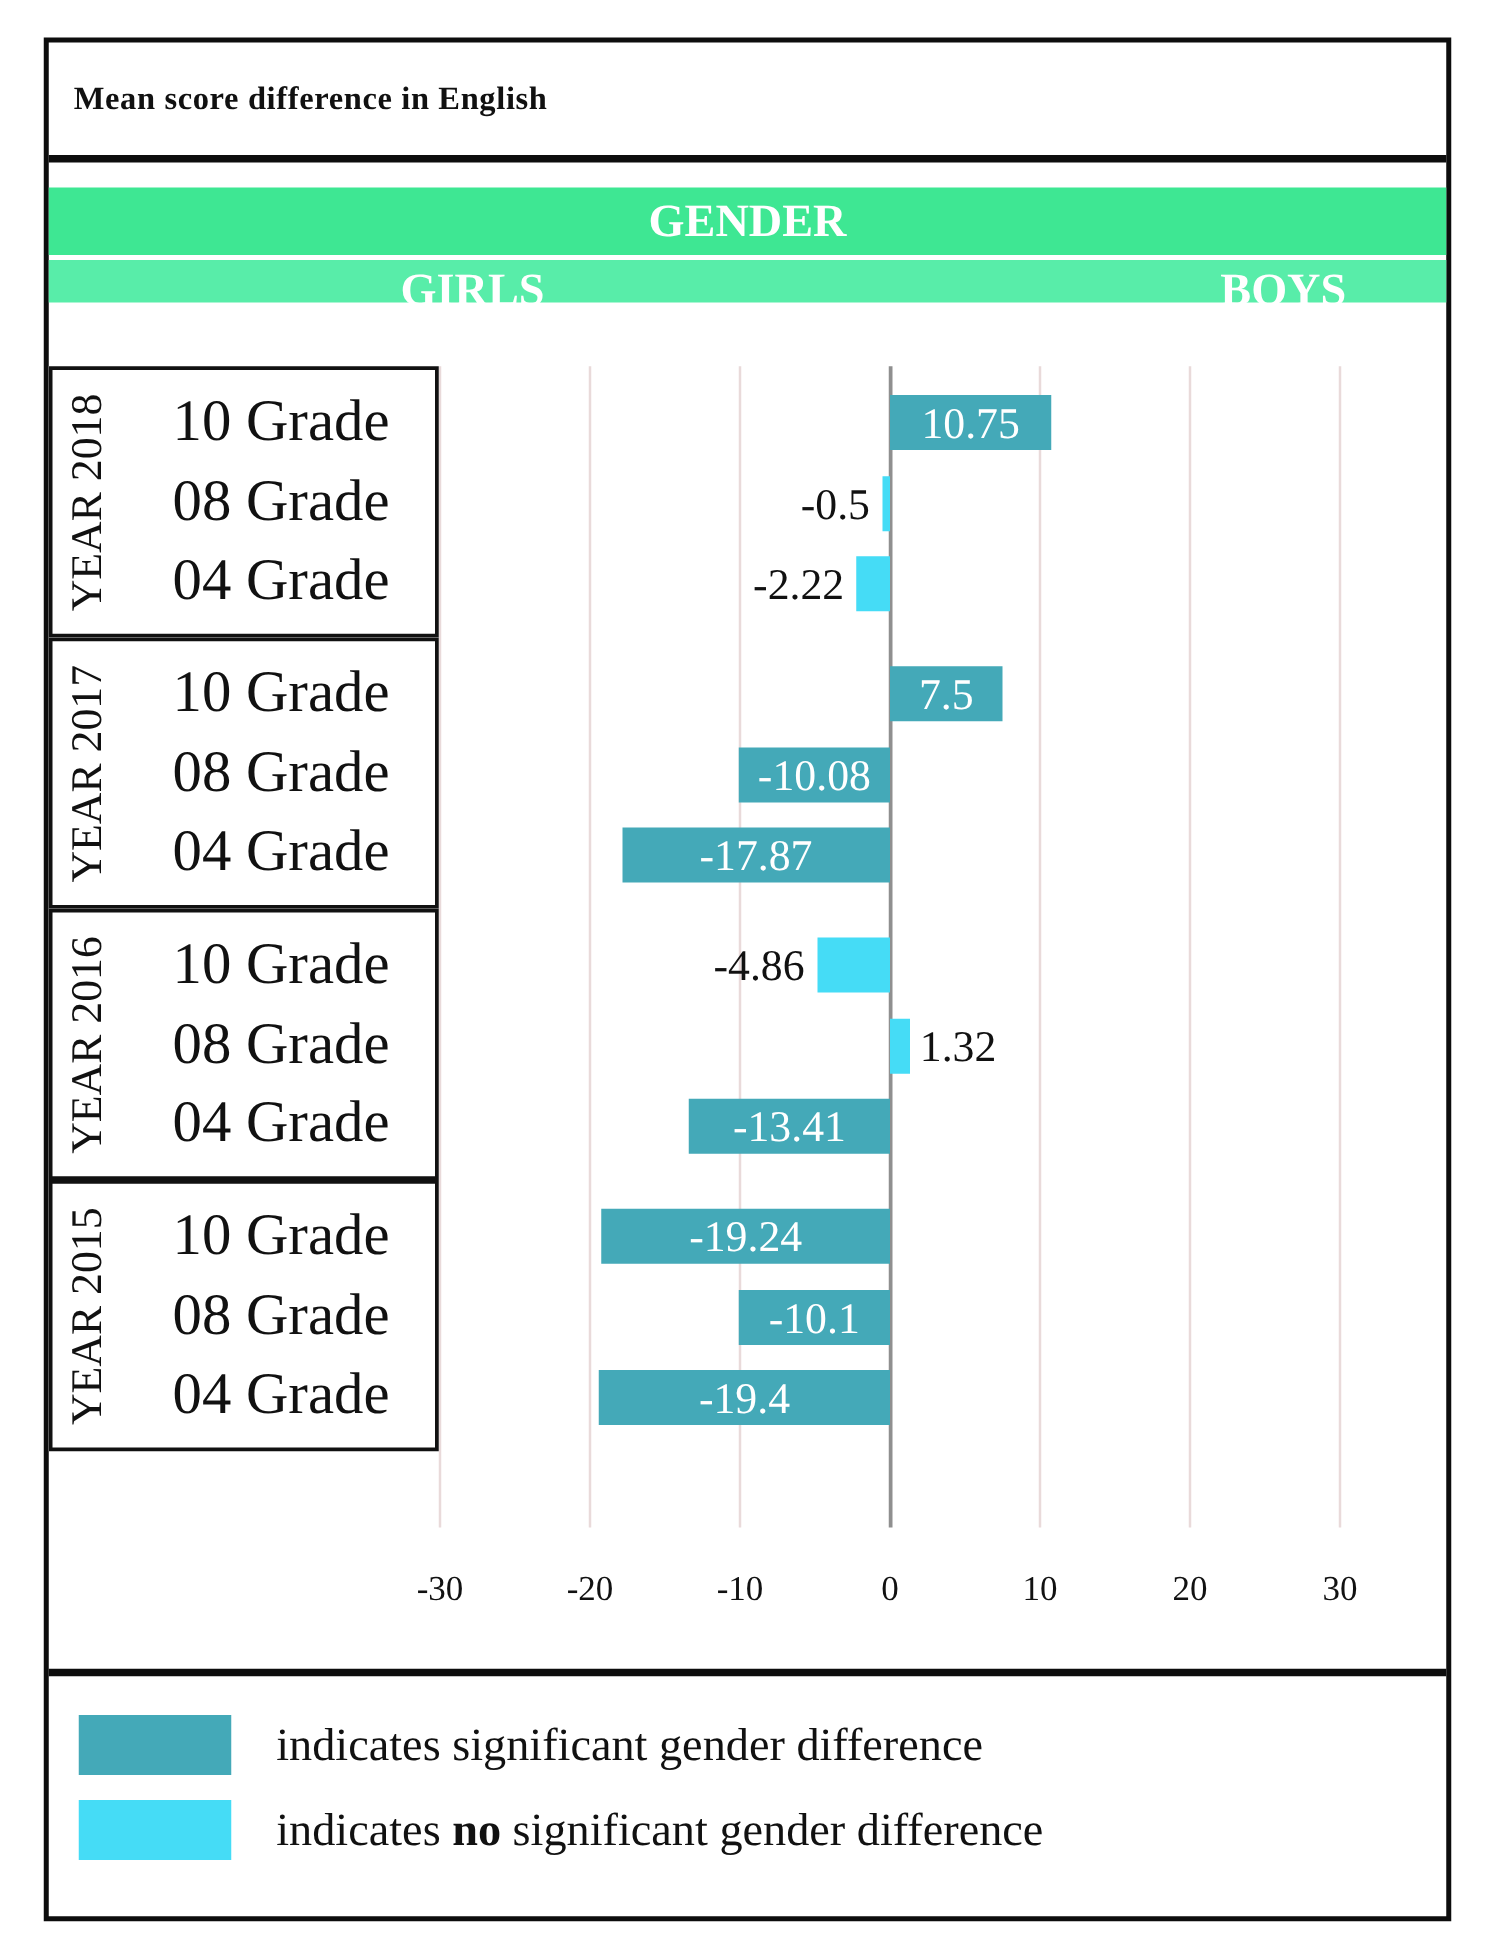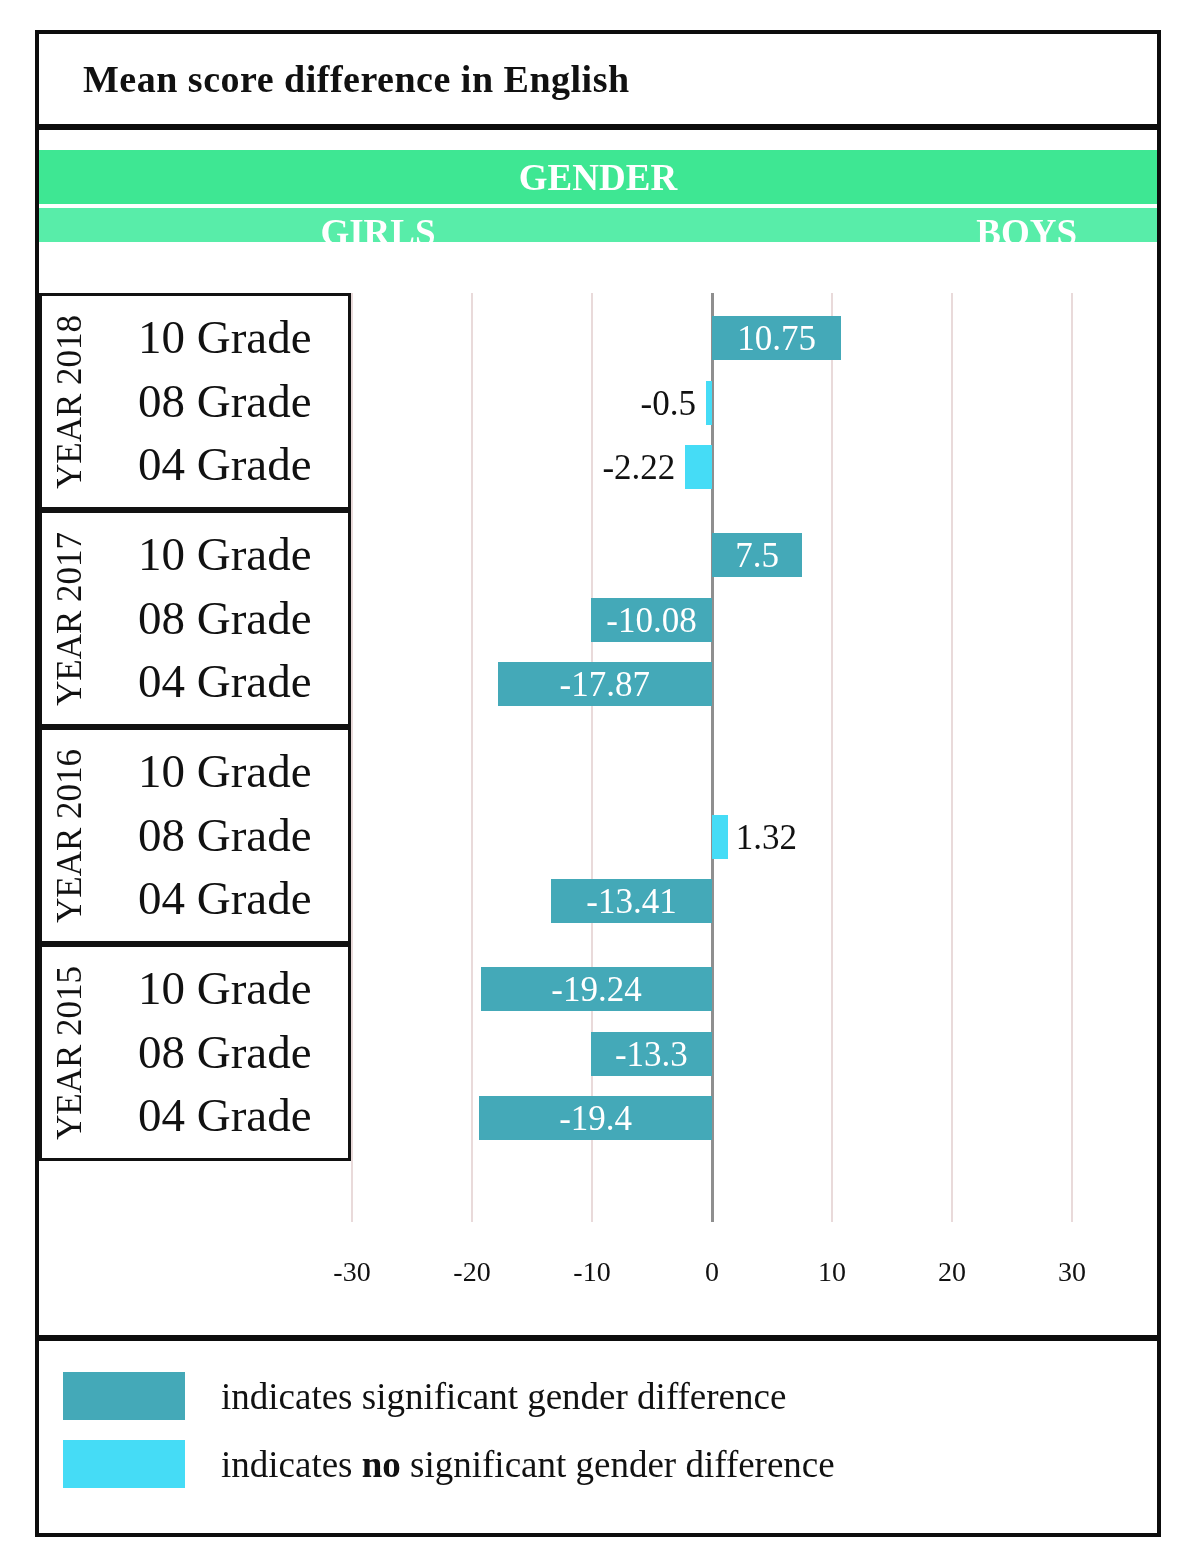--- a/index.html
+++ b/index.html
@@ -1,21 +1,21 @@
 <!DOCTYPE html>
 <html><head>
 <meta charset="utf-8">
 <style>
   html,body{margin:0;padding:0;background:#ffffff;}
   body{width:1196px;height:1552px;position:relative;font-family:"Liberation Serif",serif;color:#111;}
   .frame{position:absolute;left:35px;top:30px;width:1126px;height:1507px;border:4px solid #0d0d0d;background:#fff;box-sizing:border-box;}
   .inner{position:absolute;left:0;top:0;width:1118px;height:1499px;}
 
   .title-band{position:absolute;left:0;top:0;width:1118px;height:96px;border-bottom:6px solid #0d0d0d;display:flex;align-items:center;box-sizing:border-box;}
-  .title-band span{font-size:38px;font-weight:bold;padding-left:44px;letter-spacing:.5px;}
+  .title-band span{font-size:26px;font-weight:bold;padding-left:20px;letter-spacing:.5px;}
 
   .band{position:absolute;left:0;width:1118px;color:#fff;font-weight:bold;font-size:37px;}
   .gender-band{top:116px;height:54px;display:flex;align-items:center;justify-content:center;}
   .sub-band{top:174px;height:34px;}
   .sub-band .girls{position:absolute;top:0;height:50px;line-height:50px;left:0;width:678px;text-align:center;}
   .sub-band .boys{position:absolute;top:0;height:50px;line-height:50px;left:678px;width:360px;text-align:right;text-decoration:underline;}
 
   .chart{position:absolute;left:0;top:0;width:1118px;height:1499px;}
   .gridline{position:absolute;width:2px;background:#e9dada;}
   .gridline.zero{width:3px;background:#8f8f8f;}
@@ -119,35 +119,39 @@
         <div class="bar-label inside" style="left: 673px; width: 90px;">7.5</div>
       </div>
       <div class="bar-row" style="top: 564px;">
         <div class="bar" style="left: 552.04px; width: 120.96px; background: rgb(68, 169, 184);"></div>
         <div class="bar-label inside" style="left: 552.04px; width: 120.96px;">-10.08</div>
       </div>
       <div class="bar-row" style="top: 628px;">
         <div class="bar" style="left: 458.56px; width: 214.44px; background: rgb(68, 169, 184);"></div>
         <div class="bar-label inside" style="left: 458.56px; width: 214.44px;">-17.87</div>
       </div>
+      <div class="bar-row" style="top: 716px;">
+        <div class="bar" style="left: 614.68px; width: 58.32px; background: rgb(69, 220, 246);"></div>
+        <div class="bar-label outside" style="right: 513.32px;">-4.86</div>
+      </div>
       <div class="bar-row" style="top: 781px;">
         <div class="bar" style="left: 673px; width: 15.84px; background: rgb(69, 220, 246);"></div>
         <div class="bar-label outside" style="left: 696.84px;">1.32</div>
       </div>
       <div class="bar-row" style="top: 845px;">
         <div class="bar" style="left: 512.08px; width: 160.92px; background: rgb(68, 169, 184);"></div>
         <div class="bar-label inside" style="left: 512.08px; width: 160.92px;">-13.41</div>
       </div>
       <div class="bar-row" style="top: 933px;">
         <div class="bar" style="left: 442.12px; width: 230.88px; background: rgb(68, 169, 184);"></div>
         <div class="bar-label inside" style="left: 442.12px; width: 230.88px;">-19.24</div>
       </div>
       <div class="bar-row" style="top: 998px;">
         <div class="bar" style="left: 551.8px; width: 121.2px; background: rgb(68, 169, 184);"></div>
-        <div class="bar-label inside" style="left: 551.8px; width: 121.2px;">-13.3</div>
+        <div class="bar-label inside" style="left: 551.8px; width: 121.2px;">-10.1</div>
       </div>
       <div class="bar-row" style="top: 1062px;">
         <div class="bar" style="left: 440.2px; width: 232.8px; background: rgb(68, 169, 184);"></div>
         <div class="bar-label inside" style="left: 440.2px; width: 232.8px;">-19.4</div>
       </div>
 
       <div class="tick-label" style="left: 253px;">-30</div>
       <div class="tick-label" style="left: 373px;">-20</div>
       <div class="tick-label" style="left: 493px;">-10</div>
       <div class="tick-label" style="left: 613px;">0</div>

